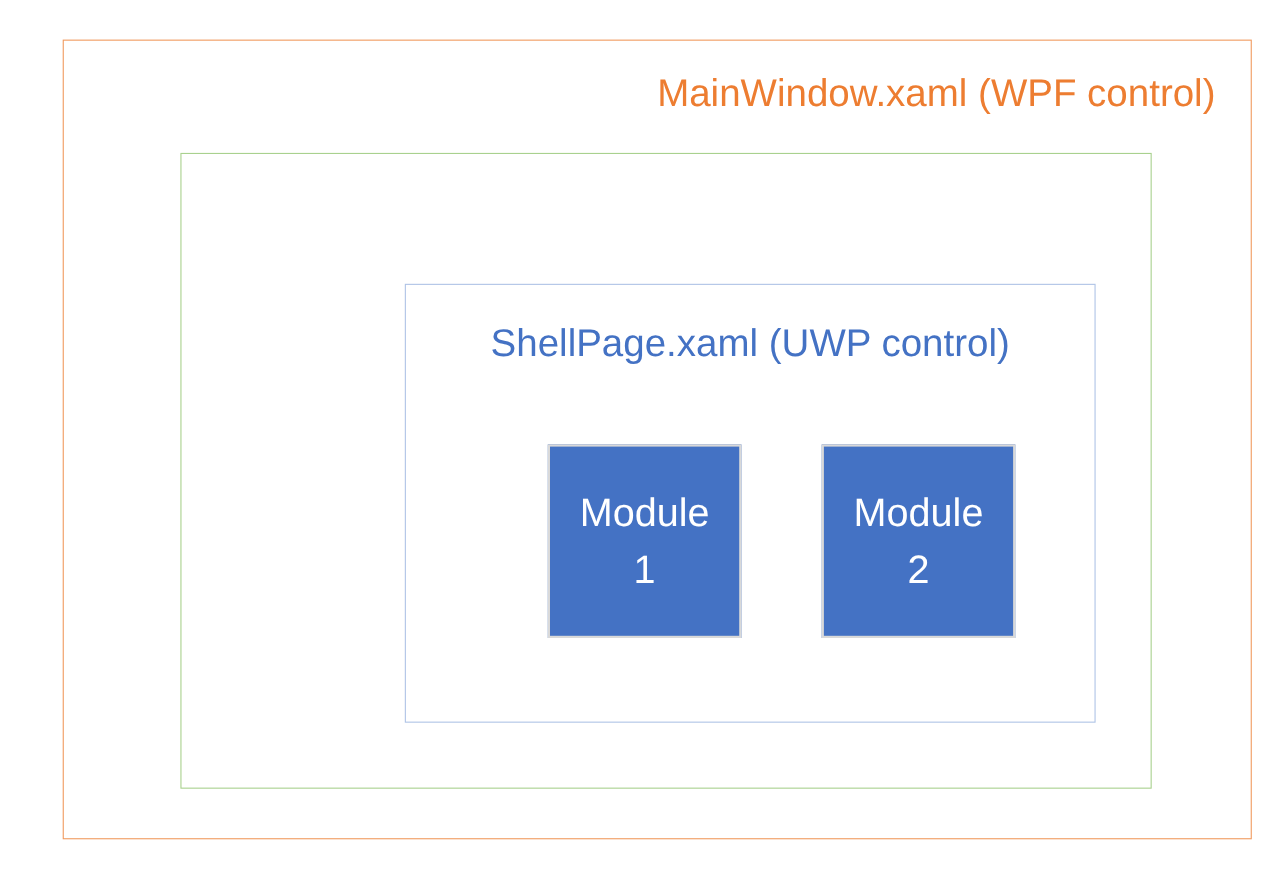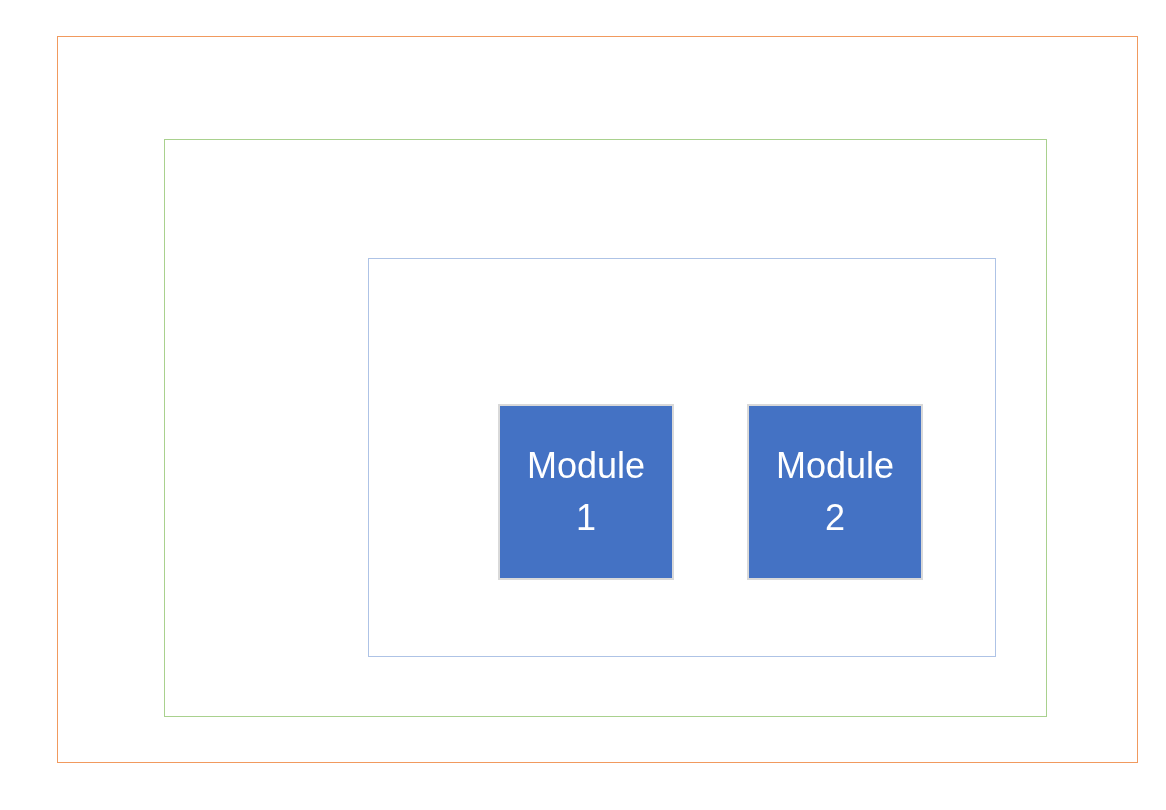--- a/index.html
+++ b/index.html
@@ -79,24 +79,26 @@
   }
   .module-1 { left: 129px; }
   .module-2 { left: 378px; }
 </style>
 </head>
 <body>
 
 <div class="canvas">
 
   <div class="box outer-box">
+    <div class="label outer-label">MainWindow.xaml (WPF control)</div>
 
     <div class="box host-box">
 
       <div class="box shell-box">
+        <div class="label shell-label">ShellPage.xaml (UWP control)</div>
 
         <div class="module module-1">
           <span>Module</span>
           <span>1</span>
         </div>
 
         <div class="module module-2">
           <span>Module</span>
           <span>2</span>
         </div>

